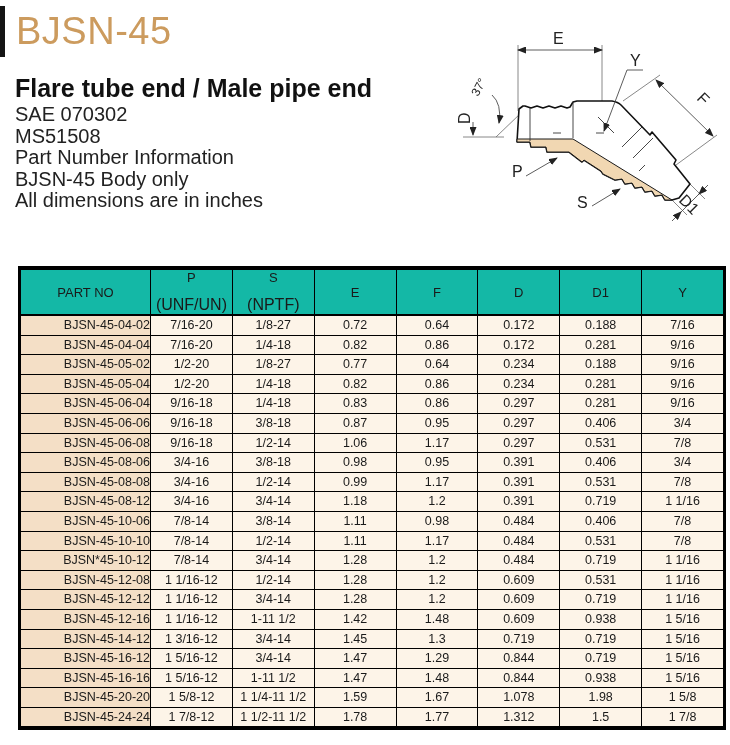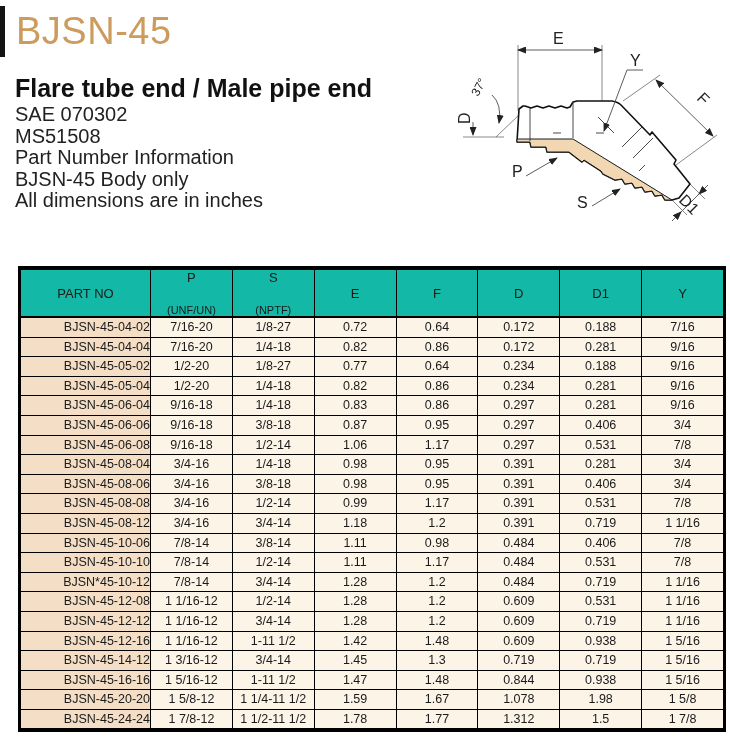--- a/index.html
+++ b/index.html
@@ -31,21 +31,21 @@
   }
   table.parts{border-collapse:collapse;width:100%;table-layout:fixed;}
   table.parts th,table.parts td{
     border:1px solid #000;text-align:center;vertical-align:middle;
     padding:0;overflow:hidden;white-space:nowrap;
   }
   table.parts thead th{
     background:#14b8a6;height:36px;font-weight:normal;font-size:13px;
     border-bottom-width:2px;
   }
-  table.parts thead th .sub{display:block;font-size:11px;margin-top:19px;}
+  table.parts thead th .sub{display:block;font-size:16px;margin-top:11px;}
   table.parts td{background:#fdf4e8;height:18.6px;font-size:12.5px;line-height:18.6px;}
   table.parts td.part-col{background:#f4dfc6;text-align:right;}
 </style>
 </head>
 <body>
 
 <div class="black-bar"></div>
 <div class="page-title">BJSN-45</div>
 <div class="page-subtitle">Flare tube end / Male pipe end</div>
 <div class="info-block">
@@ -210,30 +210,20 @@
           <td class="part-col">BJSN-45-06-08</td>
           <td>9/16-18</td>
           <td>1/2-14</td>
           <td>1.06</td>
           <td>1.17</td>
           <td>0.297</td>
           <td>0.531</td>
           <td>7/8</td>
         </tr>
         <tr>
-          <td class="part-col">BJSN-45-08-04</td>
-          <td>3/4-16</td>
-          <td>1/4-18</td>
-          <td>0.98</td>
-          <td>0.95</td>
-          <td>0.391</td>
-          <td>0.281</td>
-          <td>3/4</td>
-        </tr>
-        <tr>
           <td class="part-col">BJSN-45-08-06</td>
           <td>3/4-16</td>
           <td>3/8-18</td>
           <td>0.98</td>
           <td>0.95</td>
           <td>0.391</td>
           <td>0.406</td>
           <td>3/4</td>
         </tr>
         <tr>
@@ -320,20 +310,30 @@
           <td class="part-col">BJSN-45-14-12</td>
           <td>1 3/16-12</td>
           <td>3/4-14</td>
           <td>1.45</td>
           <td>1.3</td>
           <td>0.719</td>
           <td>0.719</td>
           <td>1 5/16</td>
         </tr>
         <tr>
+          <td class="part-col">BJSN-45-16-12</td>
+          <td>1 5/16-12</td>
+          <td>3/4-14</td>
+          <td>1.47</td>
+          <td>1.29</td>
+          <td>0.844</td>
+          <td>0.719</td>
+          <td>1 5/16</td>
+        </tr>
+        <tr>
           <td class="part-col">BJSN-45-16-16</td>
           <td>1 5/16-12</td>
           <td>1-11 1/2</td>
           <td>1.47</td>
           <td>1.48</td>
           <td>0.844</td>
           <td>0.938</td>
           <td>1 5/16</td>
         </tr>
         <tr>

